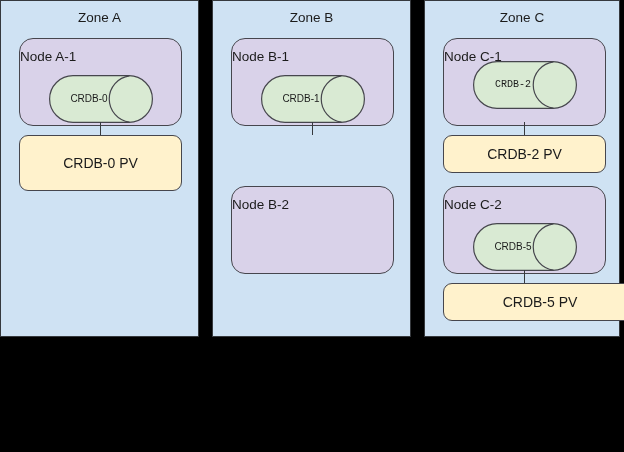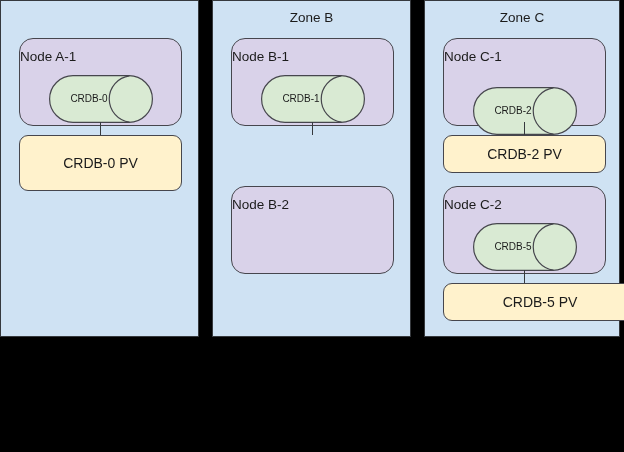--- a/index.html
+++ b/index.html
@@ -109,20 +109,21 @@
     width: 1px;
     background: #36393d;
   }
 </style>
 </head>
 <body>
 
 <div id="canvas">
 
   <div class="zone" style="left:0px; top:0px; width:199px; height:337px;">
+    <div class="zone-title">Zone A</div>
 
     <div class="node" style="left:18px; top:37px; width:163px; height:88px;">
       <div class="node-title">Node A-1</div>
     </div>
 
     <div class="db" style="left:48px; top:74px; width:104px; height:48px;">
       <svg viewBox="0 0 104 48" preserveAspectRatio="none">
         <rect x="0.6" y="0.6" width="102.8" height="46.8" rx="23.4" ry="23.4" fill="#d9ead3" stroke="#46464d" stroke-width="1.2"></rect>
         <path d="M 80.5 0.9 A 23.3 23.3 0 0 0 80.5 47.1" fill="none" stroke="#46464d" stroke-width="1.2"></path>
       </svg>
@@ -159,21 +160,21 @@
     </div>
   </div>
 
   <div class="zone" style="left:424px; top:0px; width:196px; height:337px;">
     <div class="zone-title">Zone C</div>
 
     <div class="node" style="left:18px; top:37px; width:163px; height:88px;">
       <div class="node-title">Node C-1</div>
     </div>
 
-    <div class="db" style="left:48px; top:86px; width:104px; height:48px;">
+    <div class="db" style="left:48px; top:60px; width:104px; height:48px;font-family:Liberation Mono, monospace;">
       <svg viewBox="0 0 104 48" preserveAspectRatio="none">
         <rect x="0.6" y="0.6" width="102.8" height="46.8" rx="23.4" ry="23.4" fill="#d9ead3" stroke="#46464d" stroke-width="1.2"></rect>
         <path d="M 80.5 0.9 A 23.3 23.3 0 0 0 80.5 47.1" fill="none" stroke="#46464d" stroke-width="1.2"></path>
       </svg>
       <div class="db-label" style="width:80px;">CRDB-2</div>
     </div>
 
     <div class="connector" style="left:99px; top:121px; height:13px;"></div>
 
     <div class="pv" style="left:18px; top:134px; width:163px; height:38px;">

